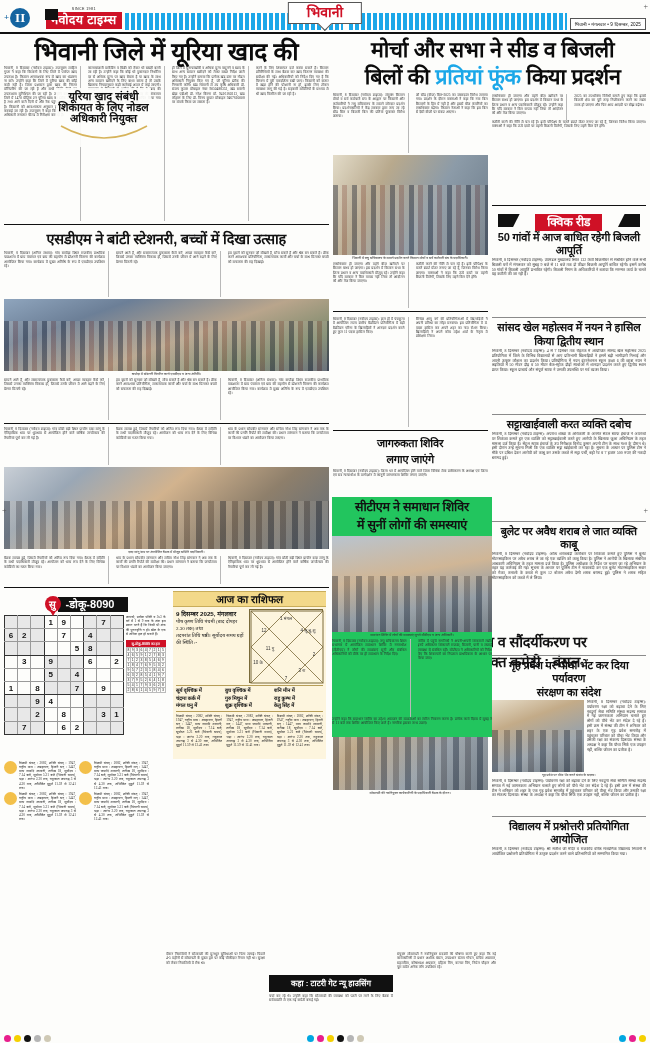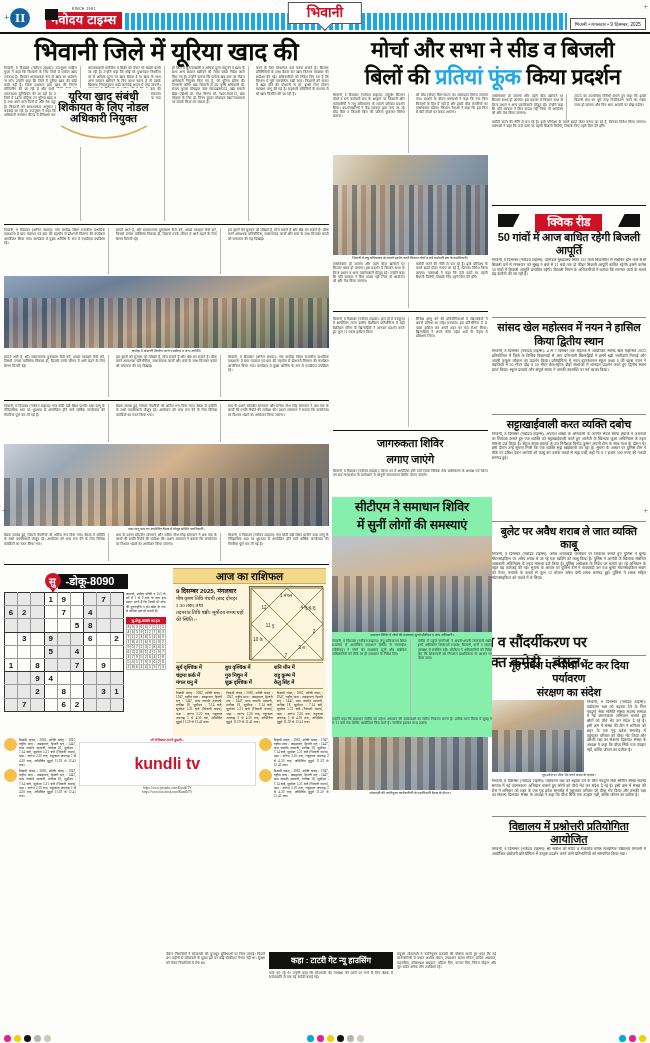--- a/index.html
+++ b/index.html
@@ -338,20 +338,21 @@
             <svg width="92" height="20" style="display:block;margin:0 auto">
               <path d="M3,2 Q46,26 89,2" stroke="#d6b35a" stroke-width="1.6" fill="none"></path>
             </svg>
           </div>
         </div>
       </div>
 
       <div class="hr-thick"></div>
 
       <div>
+        <h2 class="sec">एसडीएम ने बांटी स्टेशनरी, बच्चों में दिखा उत्साह</h2>
         <div class="body-cols">
           <div class="bcol colrule">
               <div class="txt" style="height:46px">भिवानी, 8 दिसम्बर (अनिल संधवा): गांव बापोड़ा स्थित राजकीय प्राथमिक पाठशाला में ग्राम पंचायत एवं ग्राम की सहयोग से स्टेशनरी वितरण की कार्यक्रम आयोजित किया गया। कार्यक्रम में मुख्य अतिथि के रूप में एसडीएम उपस्थित रहे।</div>
             </div>
           <div class="bcol colrule">
               <div class="txt" style="height:46px">सामने आते हैं, और सकारात्मक मुकाबला कैसे करें, अच्छा व्यवहार कैसे करें, जिससे उनका व्यक्तित्व विकास हो, जिससे उनके जीवन में आगे बढ़ने के लिए प्रेरणा मिलती रहे।</div>
             </div>
           <div class="bcol">
               <div class="txt" style="height:46px">हम दूसरों को सुनकर जो सीखते हैं, सोच सकते हैं और श्रेष्ठ बन सकते हैं। ठीक करने आवश्यक प्रतियोगिता, सकारात्मक कार्यों और चर्चा के साथ मिलकर बच्चों को सफलता की राह दिखाई।</div>
             </div>
@@ -681,28 +682,20 @@
         <div style="width:72px;">
           <div style="display:flex;align-items:flex-start;gap:2px;margin-bottom:2px;">
             <div style="width:13px;height:13px;border-radius:50%;background:#f3c04a;flex:0 0 auto;"></div>
             <div class="txt" style="font-size:3.3px;line-height:4.2px;">विक्रमी संवत् : 2082, शक्ति संवत् : 1947, राष्ट्रीय मास : अग्रहायण, हिजरी सन् : 1447, मास जमादि उस्सानी, तारीख 18, सूर्योदय : 7.14 बजे, सूर्यास्त 5.21 बजे (भिवानी समय), भद्रा : आरंभ 2.20 तक, राहुकाल अपराह्न 3 से 4.30 तक, अभिजित मुहूर्त 11.59 से 12.41 तक।</div>
           </div>
           <div style="display:flex;align-items:flex-start;gap:2px;">
             <div style="width:13px;height:13px;border-radius:50%;background:#f3c04a;flex:0 0 auto;"></div>
             <div class="txt" style="font-size:3.3px;line-height:4.2px;">विक्रमी संवत् : 2082, शक्ति संवत् : 1947, राष्ट्रीय मास : अग्रहायण, हिजरी सन् : 1447, मास जमादि उस्सानी, तारीख 18, सूर्योदय : 7.14 बजे, सूर्यास्त 5.21 बजे (भिवानी समय), भद्रा : आरंभ 2.20 तक, राहुकाल अपराह्न 3 से 4.30 तक, अभिजित मुहूर्त 11.59 से 12.41 तक।</div>
           </div>
         </div>
-        <div style="flex:1;">
-          <div class="tiny-cap" style="font-weight:bold;color:#cf1126;">जी में दिखाएं अपनी कुंडली...</div>
-          <div style="display:flex;align-items:center;justify-content:center;gap:4px;height:44px;background:#fff;border:.6px solid #ddd;">
-            <div style="font-family:'Liberation Sans',sans-serif;font-weight:bold;font-size:16px;color:#cf1126;">kundli tv</div>
-          </div>
-          <div class="tiny-cap">https://www.youtube.com/KundliTV</div>
-          <div class="tiny-cap">https://www.facebook.com/KundliTV</div>
-        </div>
         <div style="width:70px;">
           <div style="display:flex;align-items:flex-start;gap:2px;margin-bottom:2px;">
             <div style="width:13px;height:13px;border-radius:50%;background:#f3c04a;flex:0 0 auto;"></div>
             <div class="txt" style="font-size:3.3px;line-height:4.2px;">विक्रमी संवत् : 2082, शक्ति संवत् : 1947, राष्ट्रीय मास : अग्रहायण, हिजरी सन् : 1447, मास जमादि उस्सानी, तारीख 18, सूर्योदय : 7.14 बजे, सूर्यास्त 5.21 बजे (भिवानी समय), भद्रा : आरंभ 2.20 तक, राहुकाल अपराह्न 3 से 4.30 तक, अभिजित मुहूर्त 11.59 से 12.41 तक।</div>
           </div>
           <div style="display:flex;align-items:flex-start;gap:2px;">
             <div style="width:13px;height:13px;border-radius:50%;background:#f3c04a;flex:0 0 auto;"></div>
             <div class="txt" style="font-size:3.3px;line-height:4.2px;">विक्रमी संवत् : 2082, शक्ति संवत् : 1947, राष्ट्रीय मास : अग्रहायण, हिजरी सन् : 1447, मास जमादि उस्सानी, तारीख 18, सूर्योदय : 7.14 बजे, सूर्यास्त 5.21 बजे (भिवानी समय), भद्रा : आरंभ 2.20 तक, राहुकाल अपराह्न 3 से 4.30 तक, अभिजित मुहूर्त 11.59 से 12.41 तक।</div>
           </div>
         </div>
@@ -830,45 +823,45 @@
           </div>
           <div style="flex:1;">
             <div class="txt t4" style="height:72px">भिवानी, 8 दिसम्बर (नवोदय टाइम्स): पर्यावरण रक्षा को बढ़ावा देने के लिए नवदुर्गा सेवा समिति संस्था सदस्य समाज में नई जागरुकता अभियान चलाते हुए लोगों को पौधे भेंट कर संदेश दे रहे हैं। इसी क्रम में संस्था की टीम ने शनिवार को शहर के एक गृह प्रवेश समारोह में पहुंचकर परिवार को पौधा भेंट किया और उसकी रक्षा का संकल्प दिलाया। संस्था के अध्यक्ष ने कहा कि पौधा सिर्फ एक उपहार नहीं, बल्कि जीवन का प्रतीक है।</div>
           </div>
         </div>
         <div class="cap">गृह प्रवेश पर पौधा भेंट करते संस्था के सदस्य।</div>
         <div class="txt t4" style="height:34px">भिवानी, 8 दिसम्बर (नवोदय टाइम्स): पर्यावरण रक्षा को बढ़ावा देने के लिए नवदुर्गा सेवा समिति संस्था सदस्य समाज में नई जागरुकता अभियान चलाते हुए लोगों को पौधे भेंट कर संदेश दे रहे हैं। इसी क्रम में संस्था की टीम ने शनिवार को शहर के एक गृह प्रवेश समारोह में पहुंचकर परिवार को पौधा भेंट किया और उसकी रक्षा का संकल्प दिलाया। संस्था के अध्यक्ष ने कहा कि पौधा सिर्फ एक उपहार नहीं, बल्कि जीवन का प्रतीक है।</div>
 
         <div class="hr-thin"></div>
 
-        <h2 class="sec xs" style="margin:1px 0;text-decoration:underline;">विद्यालय में प्रश्नोत्तरी प्रतियोगिता आयोजित</h2>
+        <h2 class="sec xs" style="margin:1px 0;">विद्यालय में प्रश्नोत्तरी प्रतियोगिता आयोजित</h2>
         <div class="txt t4" style="height:40px">भिवानी, 8 दिसम्बर (नवोदय टाइम्स): श्री सतीश जी मंदिर व राजकीय वरिष्ठ माध्यमिक विद्यालय भिवानी में आयोजित प्रश्नोत्तरी प्रतियोगिता में उत्कृष्ट प्रदर्शन करने वाले प्रतिभागियों को सम्मानित किया गया।</div>
       </div>
 
     </div>
   </div>
 
-  <div style="position:absolute; left:332px; top:497px; width:160px; background:#86efac;">
+  <div style="position:absolute; left:332px; top:497px; width:160px; background:#22c55e;">
     <h2 class="sec sm">सीटीएम ने समाधान शिविर</h2>
     <h2 class="sec sm">में सुनीं लोगों की समस्याएं</h2>
     <div class="photo ph6 photo-people" style="height:96px; margin-top:2px;"></div>
     <div class="cap">समाधान शिविर में लोगों की समस्याएं सुनते सीटीएम व अन्य अधिकारी।</div>
     <div class="body-cols">
       <div class="bcol colrule">
           <div class="txt" style="height:78px">भिवानी, 8 दिसम्बर (नवोदय टाइम्स): लघु सचिवालय स्थित सभागार में आयोजित समाधान शिविर में नगराधीश (सीटीएम) ने लोगों की समस्याएं सुनीं और संबंधित अधिकारियों को मौके पर ही समाधान के निर्देश दिए।</div>
         </div>
       <div class="bcol">
           <div class="txt" style="height:78px">शिविर में पहुंचे नागरिकों ने अपनी-अपनी शिकायतें रखीं। इनमें अधिकतर शिकायतें राजस्व, बिजली, पानी व सफाई व्यवस्था से संबंधित रहीं। सीटीएम ने अधिकारियों को निर्देश दिए कि शिकायतों का निपटारा प्राथमिकता के आधार पर किया जाए।</div>
         </div>
     </div>
     <div class="txt" style="height:20px">उन्होंने कहा कि समाधान शिविर का उद्देश्य आमजन की समस्याओं का त्वरित निवारण करना है। प्रत्येक कार्य दिवस में सुबह 9 से 11 बजे तक शिविर आयोजित किए जाते हैं। नागरिक इसका लाभ उठाएं।</div>
   </div>
 
   <div style="position:absolute; left:166px; top:952px; width:330px;">
-    <div style="display:flex; gap:4px;">
+    <div style="display:flex; gap:4px;align-items:flex-end;">
       <div style="flex:1;">
           <div class="txt" style="height:76px">दौरान निवासियों ने सोसायटी की मूलभूत सुविधाओं पर चिंता जताई। पिछले 4-5 महीनों से सोसायटी के मुख्य द्वार पर कोई चौकीदार तैनात नहीं था। सुरक्षा को लेकर निवासियों में रोष था।</div>
         </div>
       <div style="flex:1.25;">
         <div class="blackbox" style="font-size:8px;line-height:11px;padding:3px;margin:0;">
           <div>कहा : टाटरी गेट न्यू हाउसिंग</div>
         </div>
         <div class="txt" style="height:34px;margin-top:2px;">चर्चा कर रहे थे। उन्होंने कहा कि सोसायटी की व्यवस्था को पटरी पर लाने के लिए बैठक में सर्वसम्मति से एक नई कमेटी बनाई गई।</div>
       </div>
       <div style="flex:1;">

